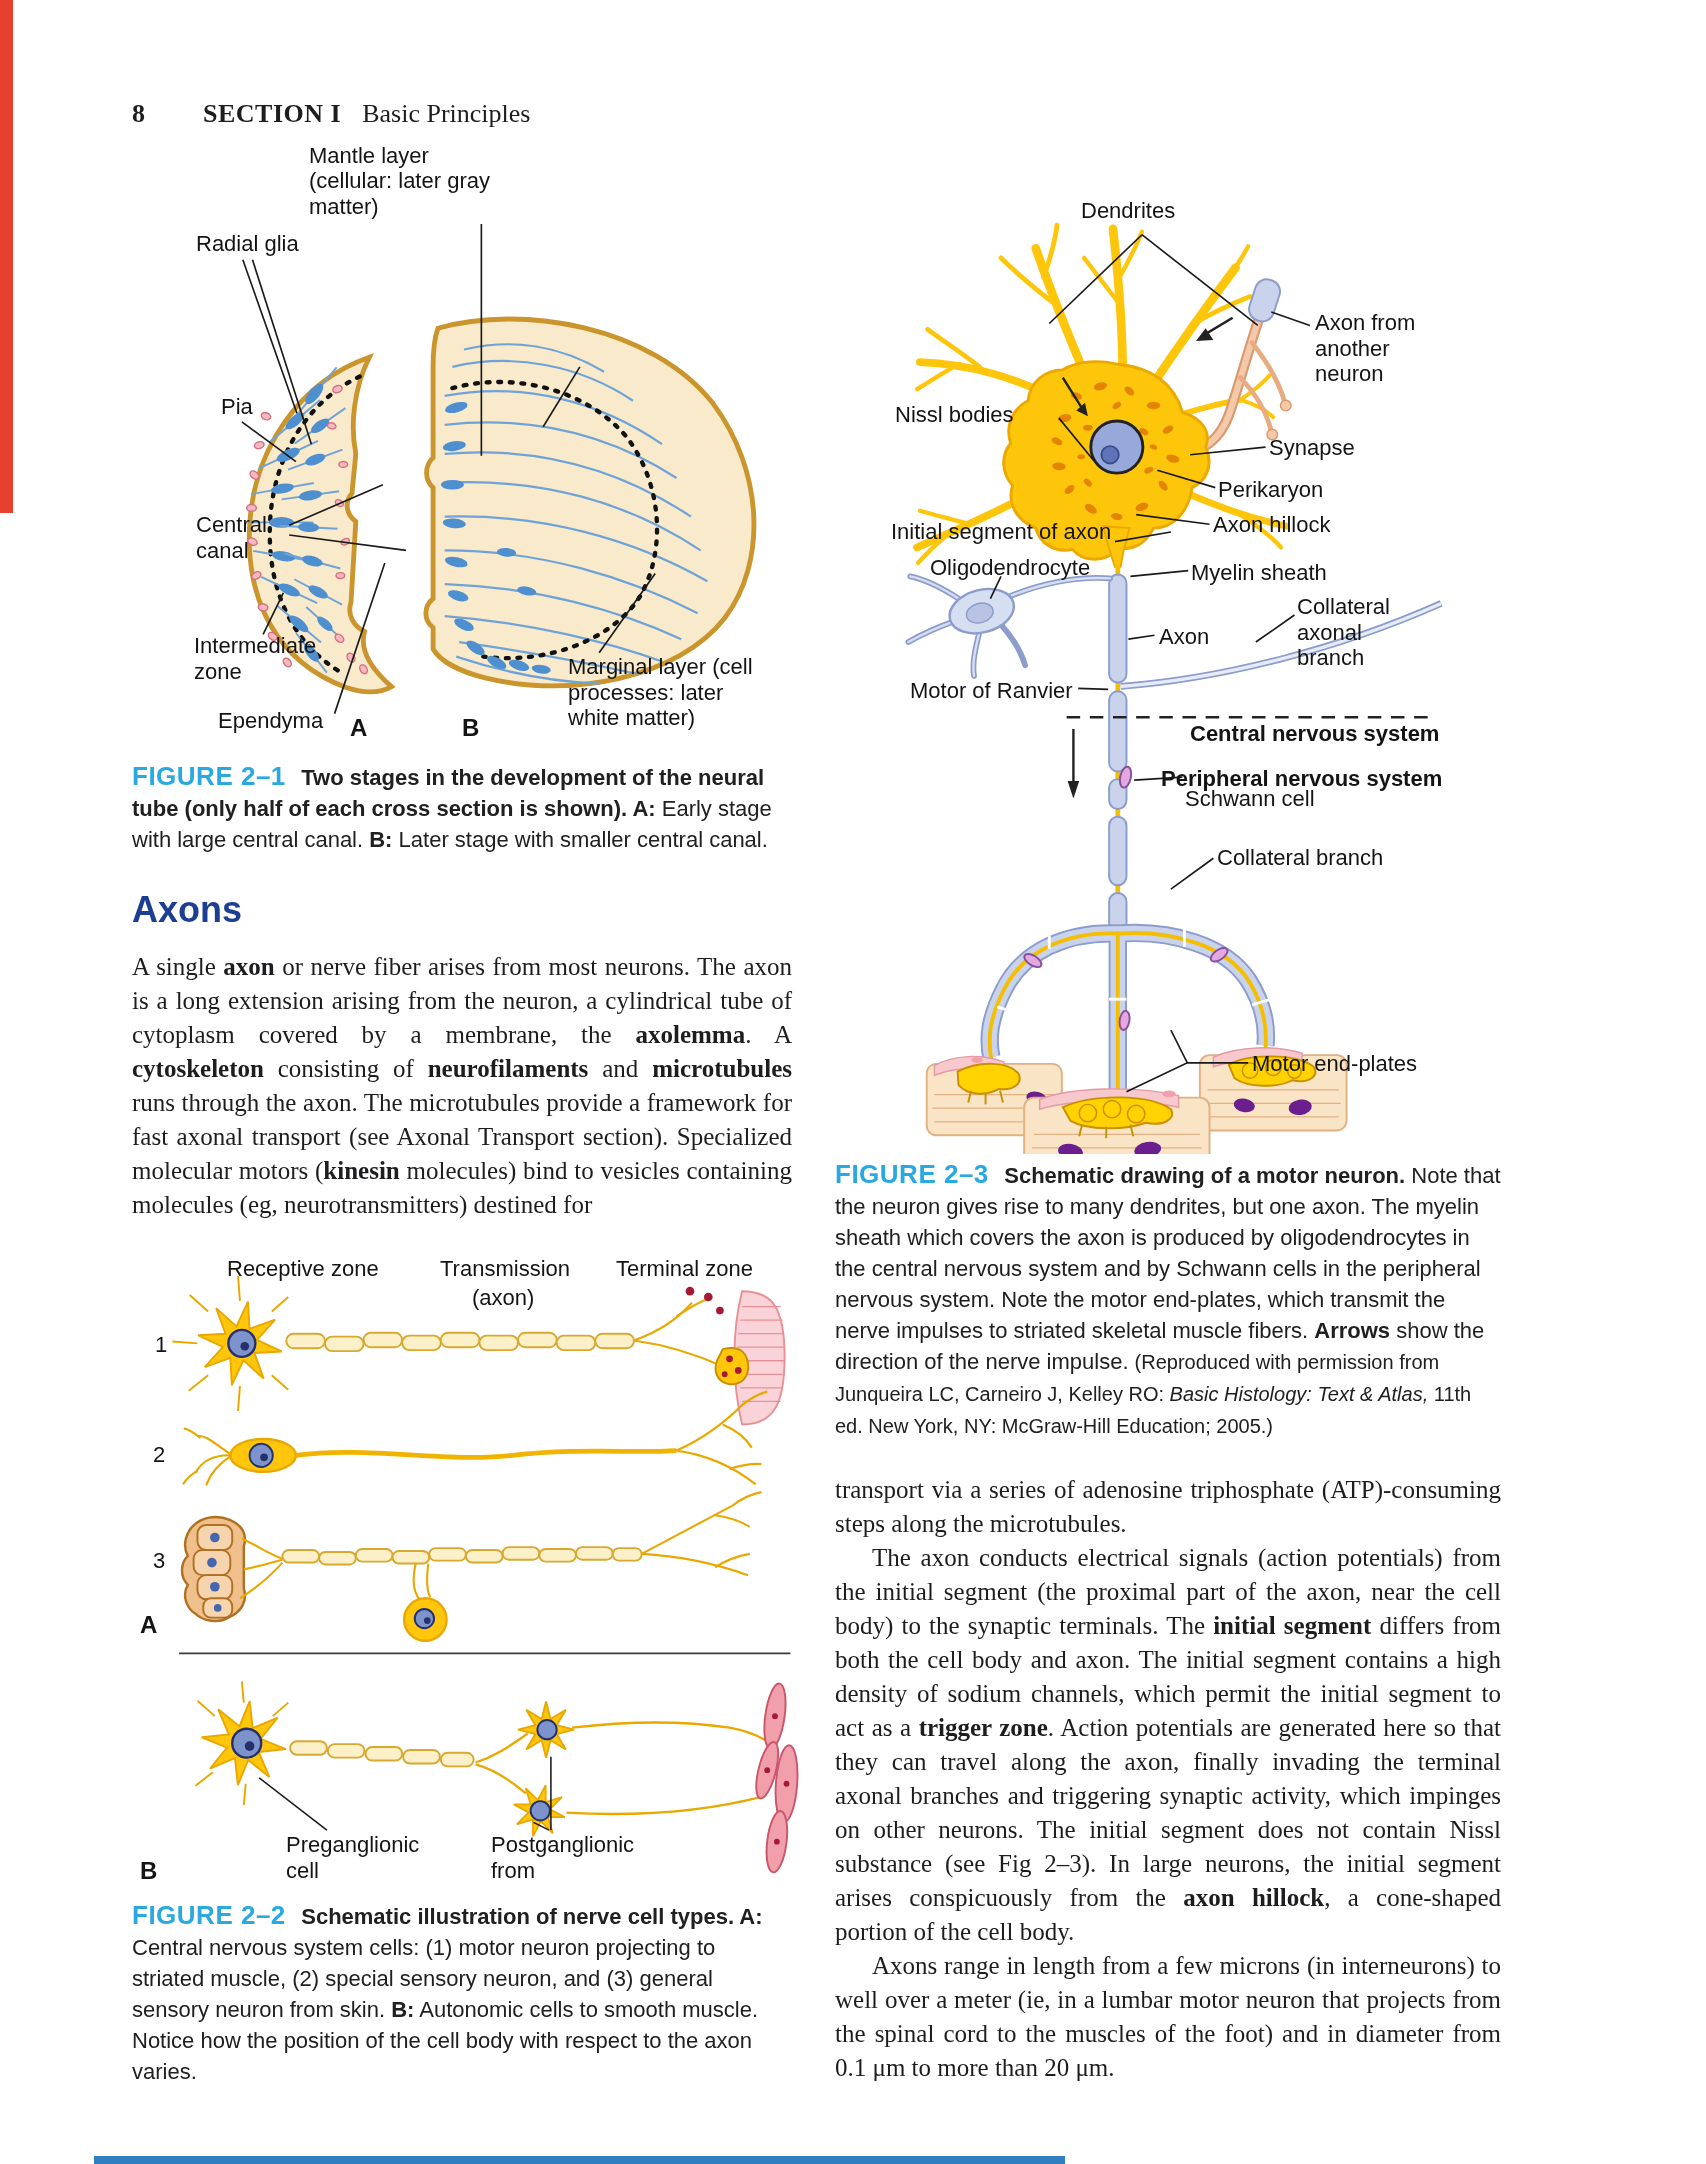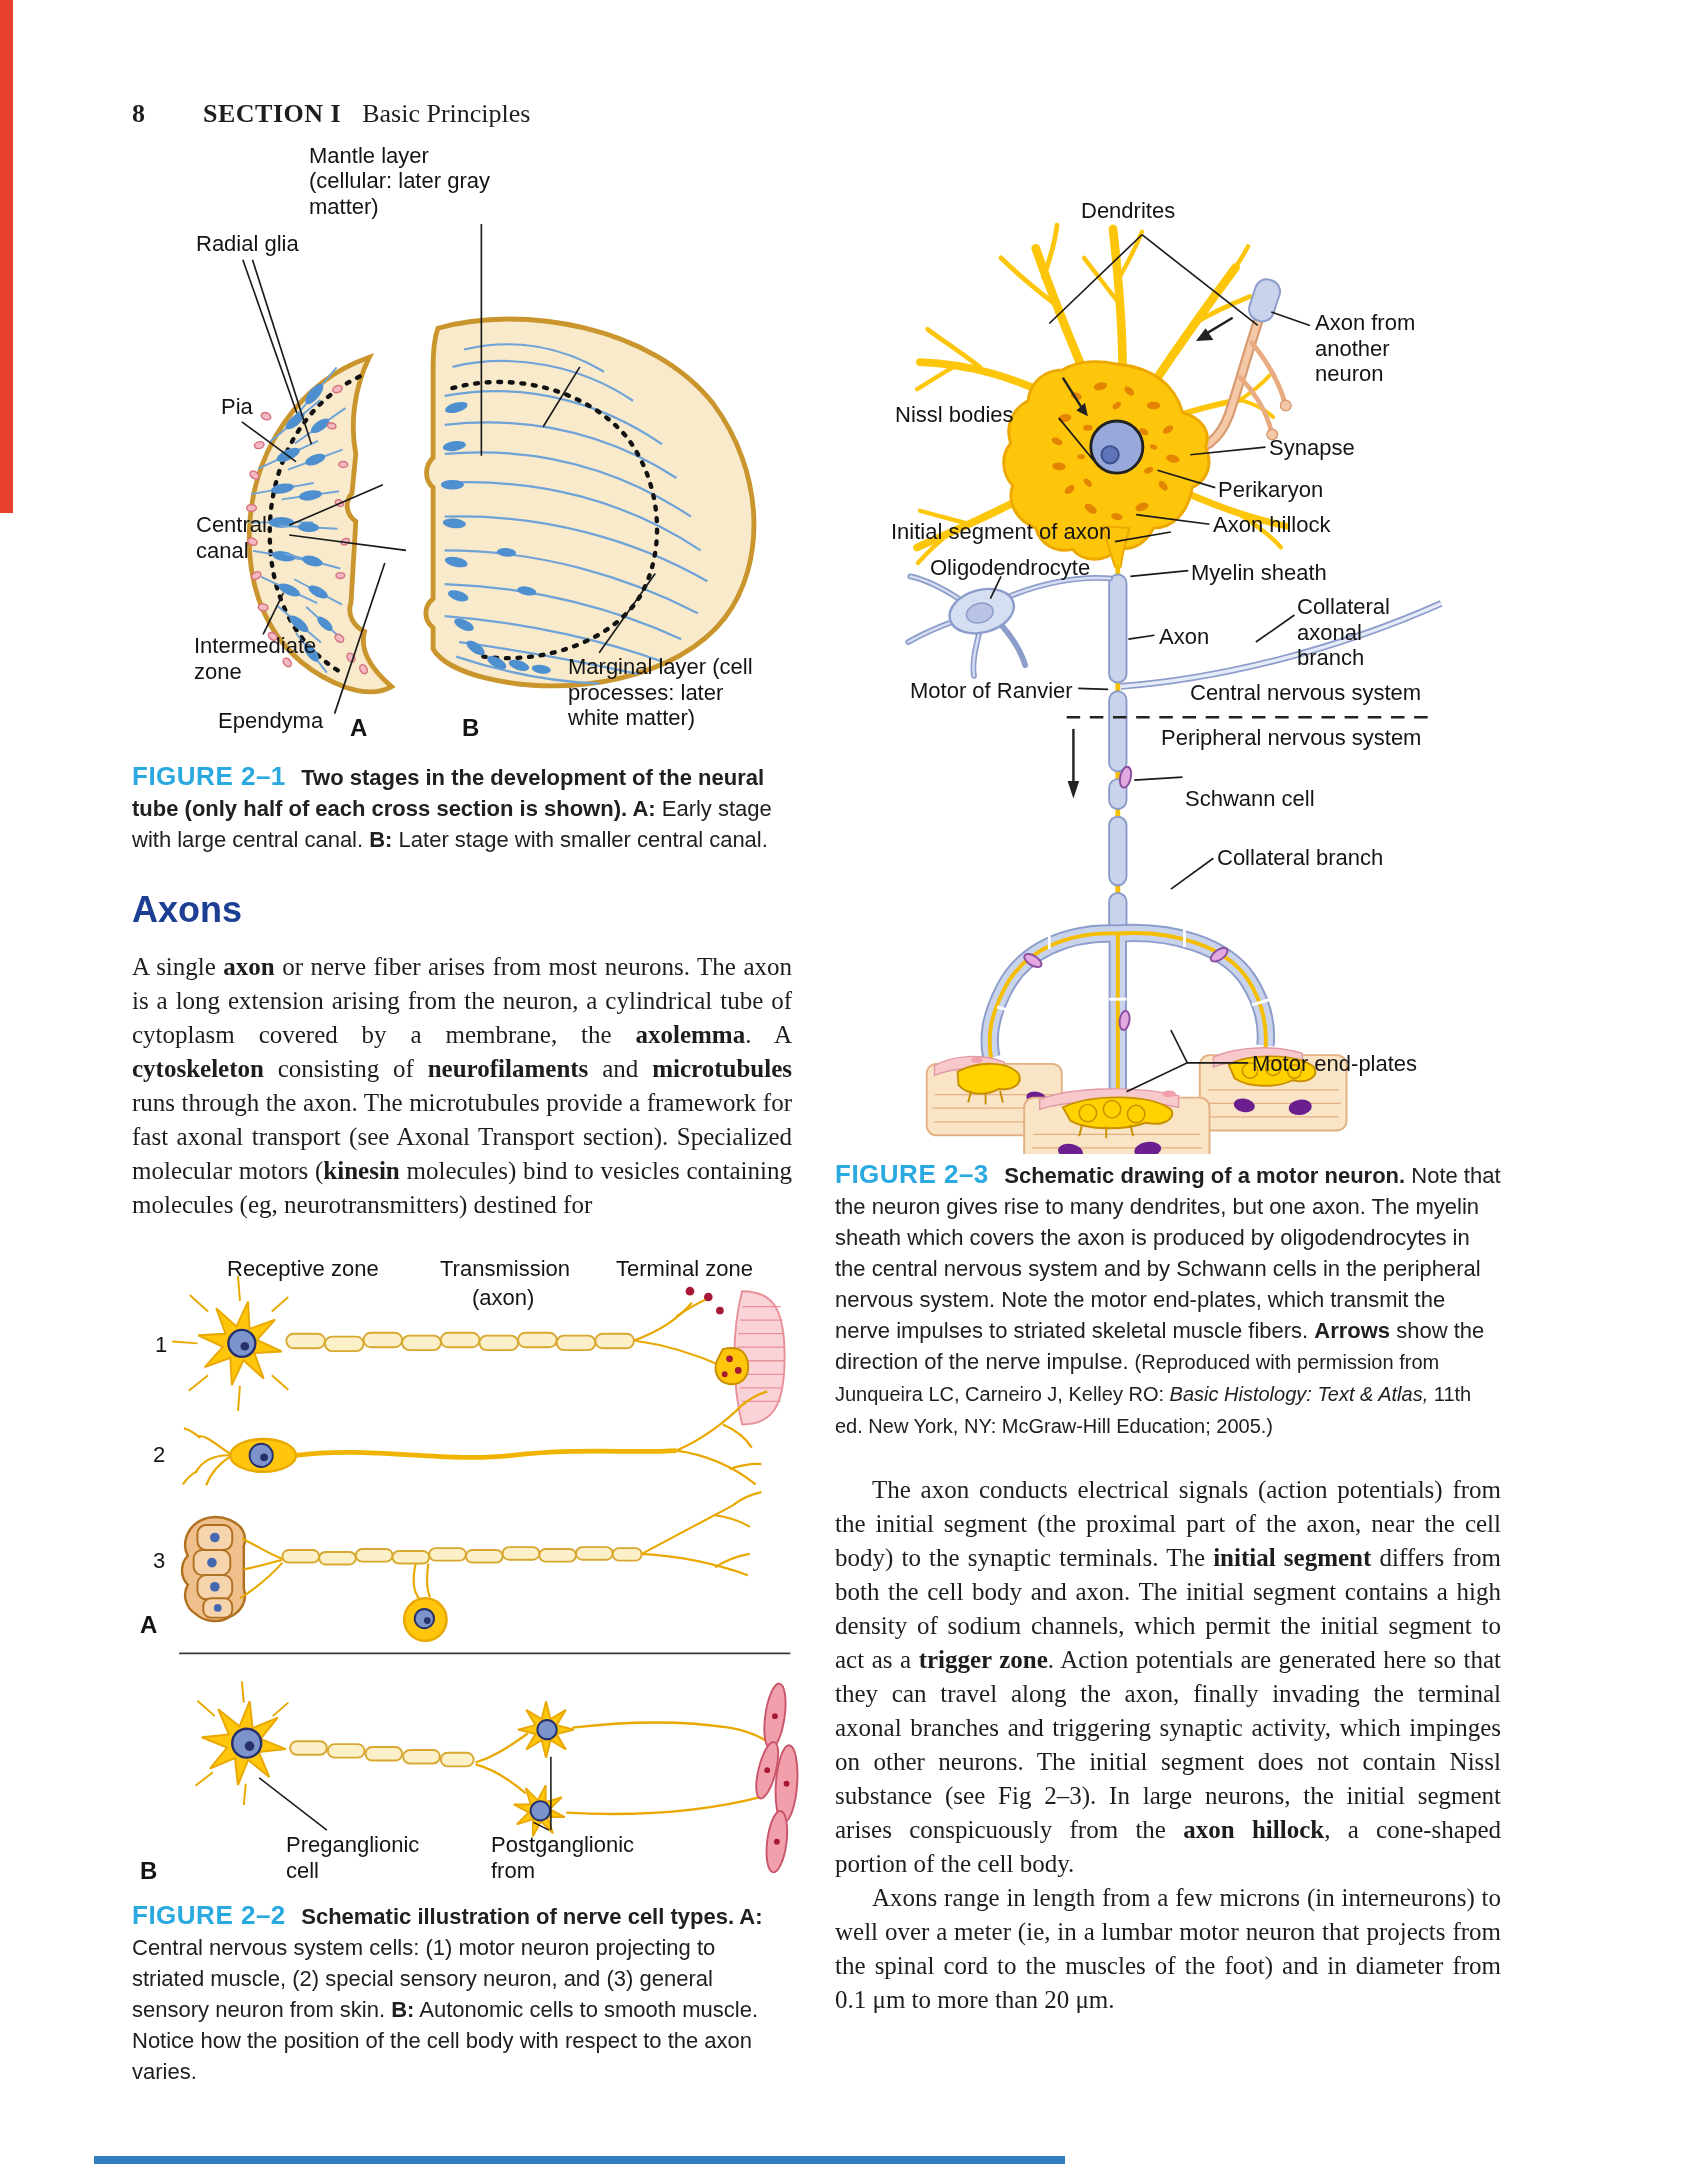--- a/index.html
+++ b/index.html
@@ -7,21 +7,21 @@
         font-family:"Liberation Serif",serif;color:#1d1d1f;}
   .edge-tab{position:absolute;left:0;top:0;width:12.6px;height:513px;background:#e8402f;}
   .bottom-rule{position:absolute;left:94px;top:2156px;width:971px;height:7.7px;background:#2f7fc1;}
   .header{position:absolute;left:132px;top:99px;font-size:26px;white-space:nowrap;}
   .header .num{font-weight:bold;margin-right:58px;}
   .header .sec{font-weight:bold;letter-spacing:0.5px;}
   .header .sectitle{margin-left:21px;}
   .figbox{position:absolute;}
   .figbox svg{position:absolute;left:0;top:0;}
   .lbl{position:absolute;font:22px/25.6px "Liberation Sans",sans-serif;color:#141414;}
-  .lbl.bold{font-weight:normal;}
+  .lbl.bold{font-weight:bold;margin-top:41px;}
   .lbl.nowrap{white-space:nowrap;}
   .panel-letter{position:absolute;font:bold 24px/24px "Liberation Sans",sans-serif;color:#141414;}
   .caption{position:absolute;font:22px/31px "Liberation Sans",sans-serif;color:#202020;text-align:left;}
   .caption .fn{color:#2aa9e1;font-weight:bold;font-size:26px;margin-right:15.4px;letter-spacing:0.5px;}
   .caption .b{font-weight:bold;}
   .caption .sm{font-size:20px;}
   .caption .smi{font-size:20px;font-style:italic;}
   .heading{position:absolute;font:bold 36px/39px "Liberation Sans",sans-serif;color:#1c3f94;}
   .bodytext{position:absolute;font-size:25px;line-height:34px;text-align:justify;}
   .bodytext p{margin:0;}
@@ -649,17 +649,18 @@
     <div class="lbl bold nowrap" style="left:355px;top:492px;">Central nervous system</div>
     <div class="lbl bold nowrap" style="left:326px;top:537px;">Peripheral nervous system</div>
     <div class="lbl nowrap" style="left:350px;top:579px;margin-top:19px;">Schwann cell</div>
     <div class="lbl nowrap" style="left:382px;top:657px;">Collateral branch</div>
     <div class="lbl nowrap" style="left:417px;top:863px;">Motor end-plates</div>
   </div>
 
   <div class="caption" style="left:835px;top:1159px;width:668px;"><span class="fn">FIGURE 2–3</span><span class="b">Schematic drawing of a motor neuron. </span><span>Note that the neuron gives rise to many dendrites, but one axon. The myelin sheath which covers the axon is produced by oligodendrocytes in the central nervous system and by Schwann cells in the peripheral nervous system. Note the motor end-plates, which transmit the nerve impulses to striated skeletal muscle fibers. </span><span class="b">Arrows</span><span> show the direction of the nerve impulse. </span><span class="sm">(Reproduced with permission from Junqueira LC, Carneiro J, Kelley RO: </span><span class="smi">Basic Histology: Text &amp; Atlas,</span><span class="sm"> 11th ed. New York, NY: McGraw-Hill Education; 2005.)</span></div>
 
   <div class="bodytext" style="left:835px;top:1473px;width:666px;">
+    <p><span>transport via a series of adenosine triphosphate (ATP)-consuming steps along the microtubules.</span></p>
     <p class="ind"><span>The axon conducts electrical signals (action potentials) from the initial segment (the proximal part of the axon, near the cell body) to the synaptic terminals. The </span><span class="b">initial segment</span><span> differs from both the cell body and axon. The initial segment contains a high density of sodium channels, which permit the initial segment to act as a </span><span class="b">trigger zone</span><span>. Action potentials are generated here so that they can travel along the axon, finally invading the terminal axonal branches and triggering synaptic activity, which impinges on other neurons. The initial segment does not contain Nissl substance (see Fig 2–3). In large neurons, the initial segment arises conspicuously from the </span><span class="b">axon hillock</span><span>, a cone-shaped portion of the cell body.</span></p>
     <p class="ind"><span>Axons range in length from a few microns (in interneurons) to well over a meter (ie, in a lumbar motor neuron that projects from the spinal cord to the muscles of the foot) and in diameter from 0.1 μm to more than 20 μm.</span></p>
   </div>
 </div>
 
 
 </body></html>

